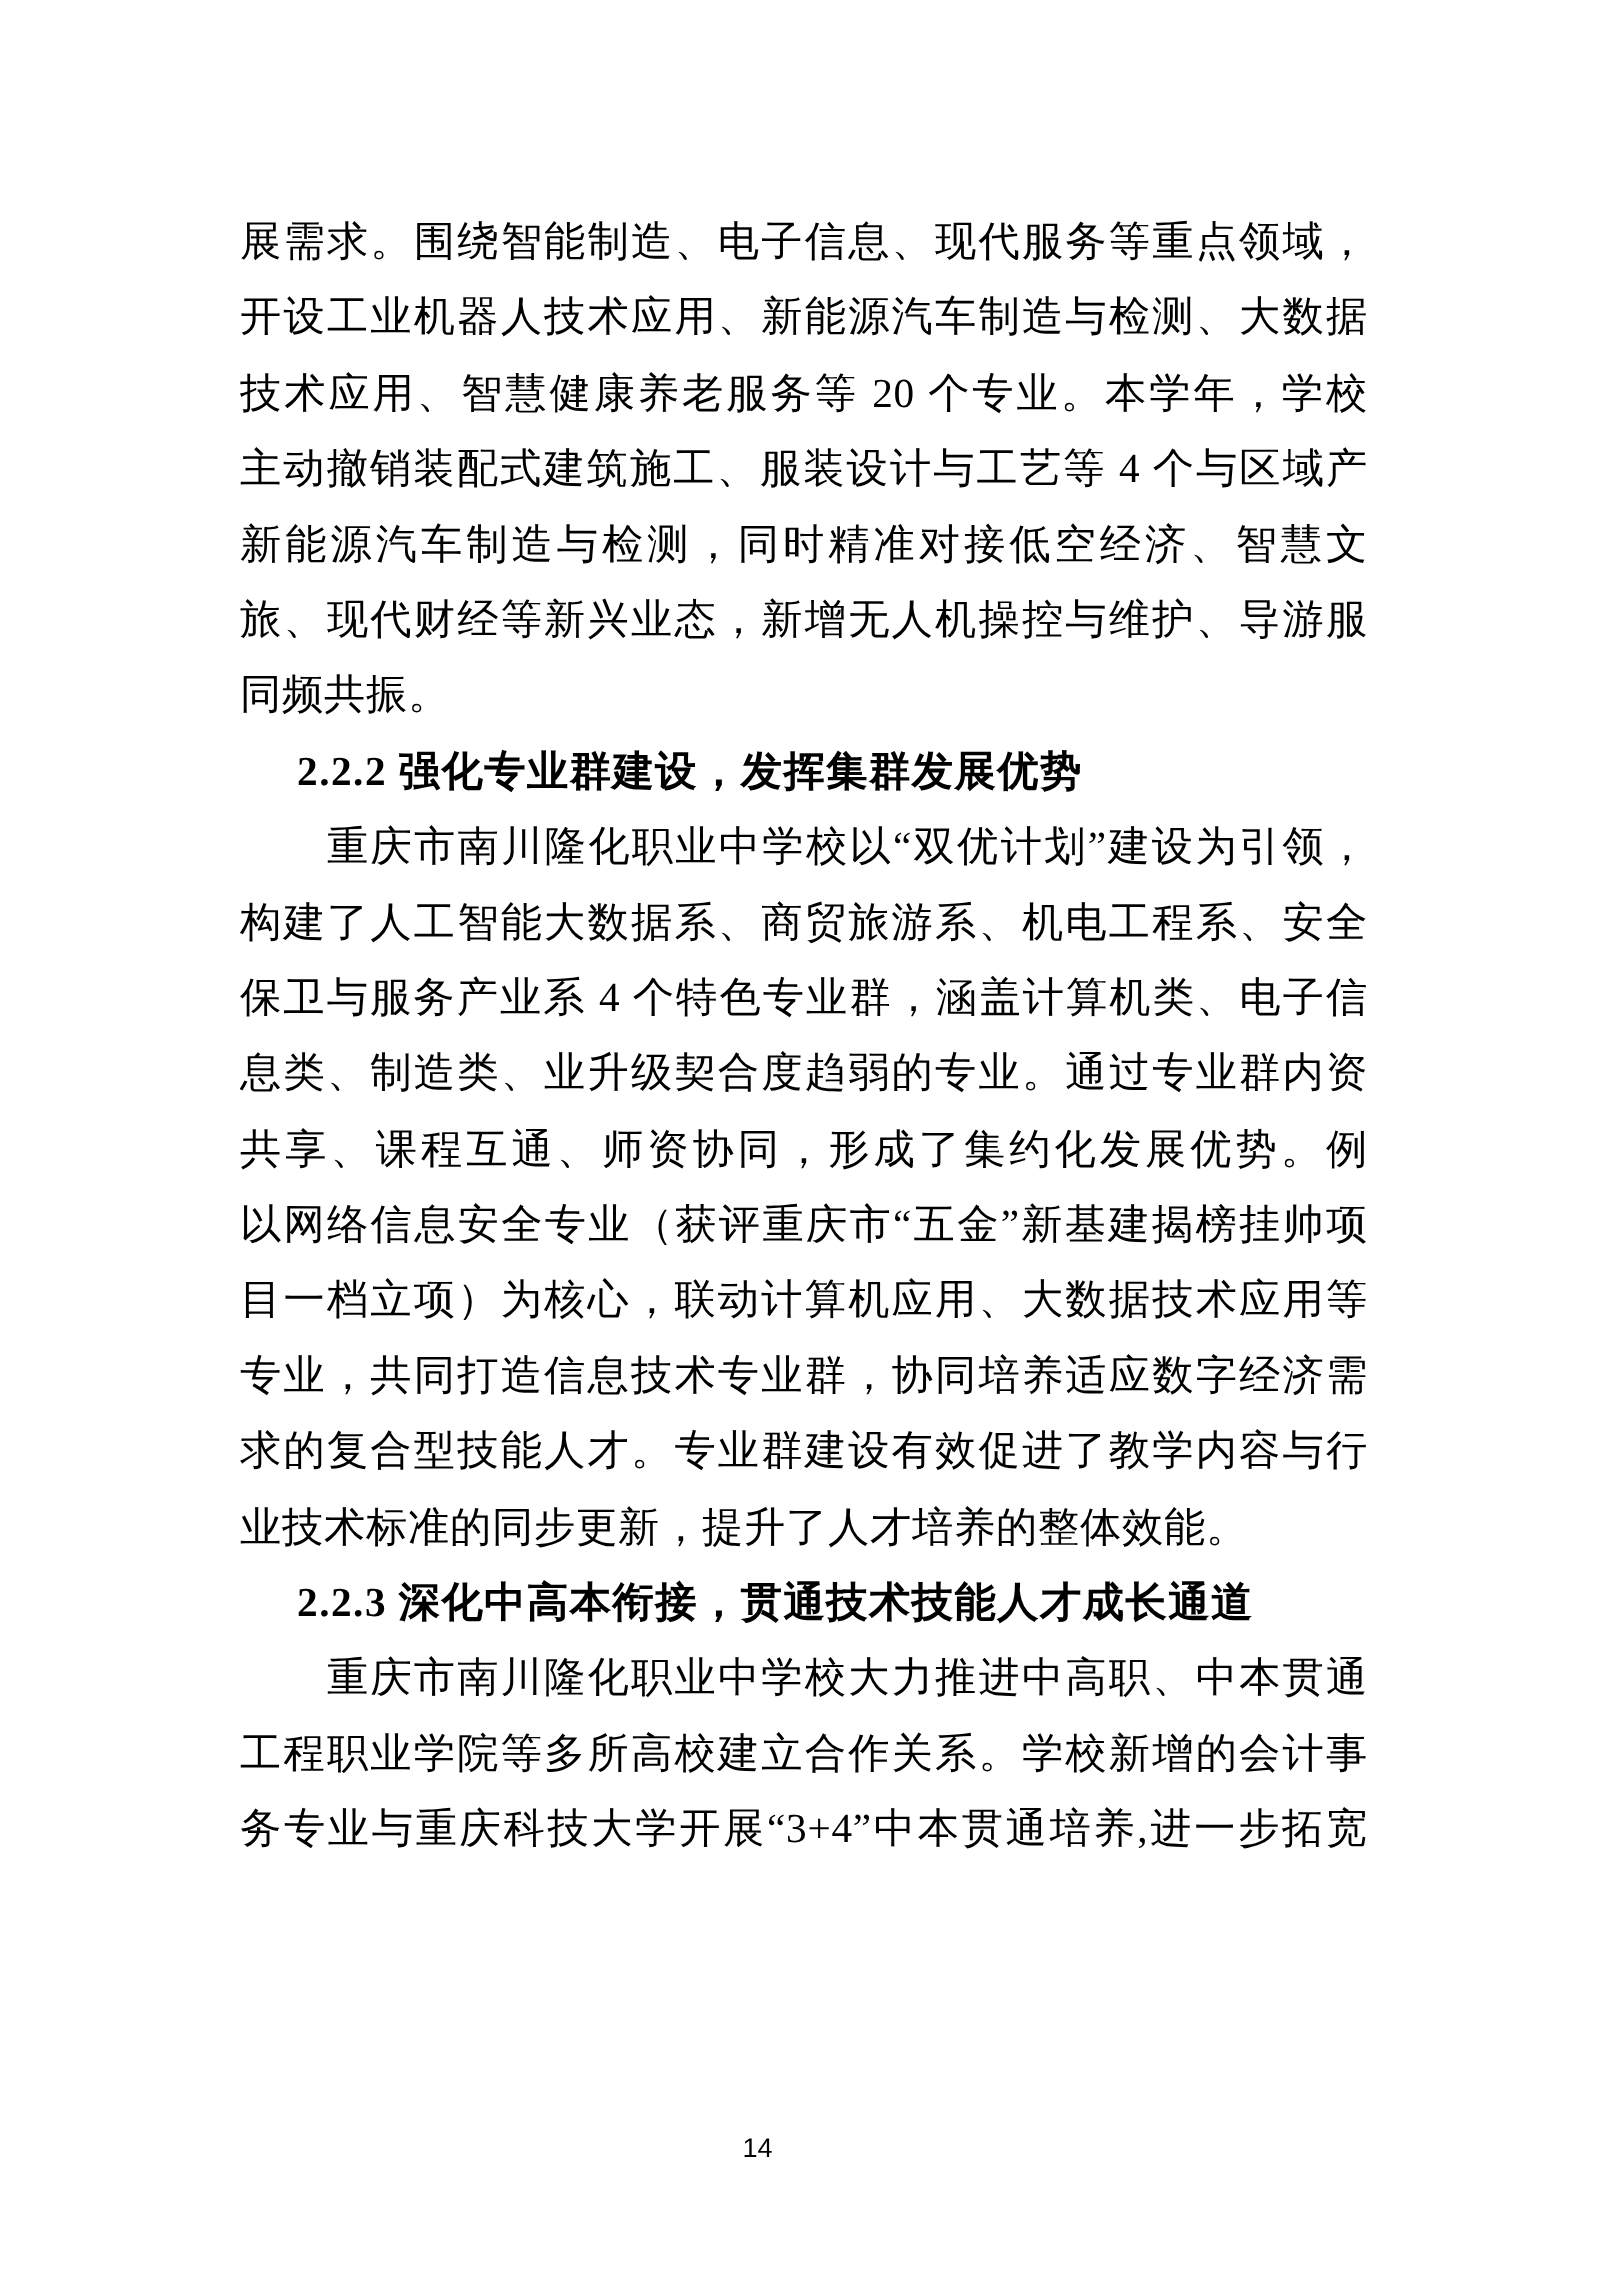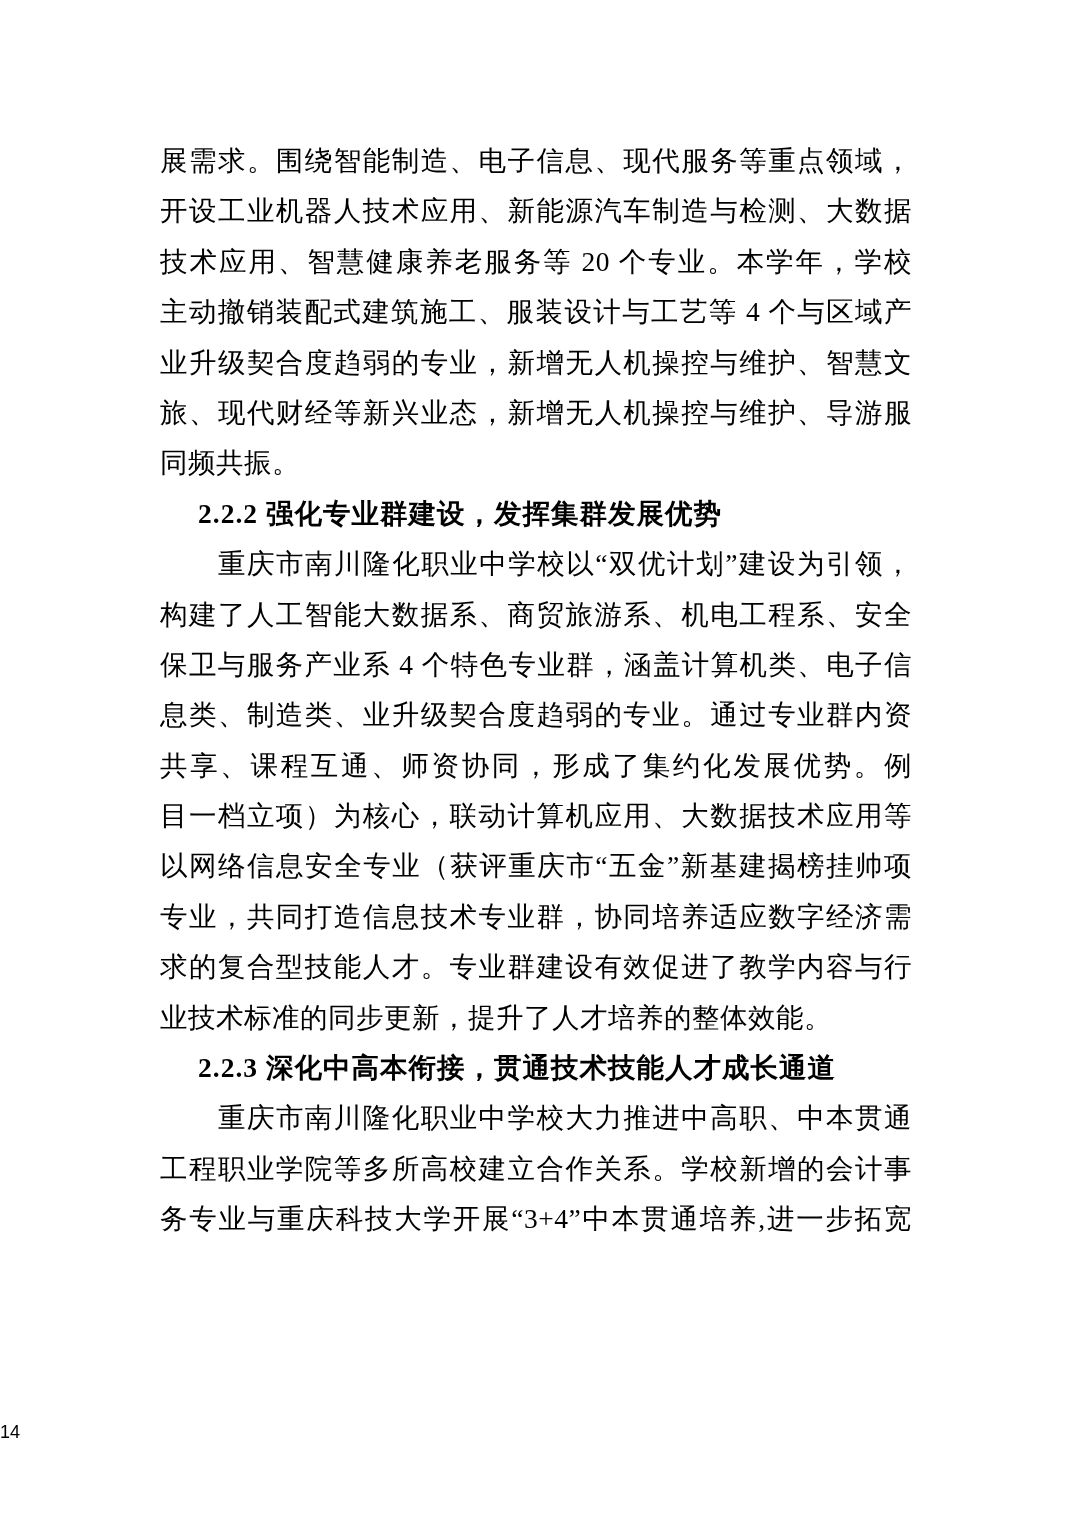--- a/index.html
+++ b/index.html
@@ -44,50 +44,50 @@
     text-align: right;
     text-align-last: left;
     text-indent: 38px;
     letter-spacing: 1px;
   }
   .page-number {
     position: absolute;
     left: 0;
     top: 1422px;
     width: 100%;
-    text-align: left;
+    text-align: center;
     font-family: "Liberation Sans", "DejaVu Sans", sans-serif;
     font-size: 18px;
     color: #000000;
   }
 </style>
 </head>
 <body>
 
 <div class="page">
 
   <div class="text-block">
 
     <div class="line">展需求。围绕智能制造、电子信息、现代服务等重点领域，</div>
     <div class="line">开设工业机器人技术应用、新能源汽车制造与检测、大数据</div>
     <div class="line">技术应用、智慧健康养老服务等 20 个专业。本学年，学校</div>
     <div class="line">主动撤销装配式建筑施工、服装设计与工艺等 4 个与区域产</div>
-    <div class="line">业升级契合度趋弱的专业，新增无人机操控与维护、智慧文</div>
+    <div class="line">新能源汽车制造与检测，同时精准对接低空经济、智慧文</div>
     <div class="line">旅、现代财经等新兴业态，新增无人机操控与维护、导游服</div>
     <div class="line flush-left">同频共振。</div>
 
     <div class="line heading">2.2.2 强化专业群建设，发挥集群发展优势</div>
 
     <div class="line indent">重庆市南川隆化职业中学校以“双优计划”建设为引领，</div>
     <div class="line">构建了人工智能大数据系、商贸旅游系、机电工程系、安全</div>
     <div class="line">保卫与服务产业系 4 个特色专业群，涵盖计算机类、电子信</div>
     <div class="line">息类、制造类、业升级契合度趋弱的专业。通过专业群内资源</div>
     <div class="line">共享、课程互通、师资协同，形成了集约化发展优势。例如，</div>
+    <div class="line">以网络信息安全专业（获评重庆市“五金”新基建揭榜挂帅项</div>
     <div class="line">目一档立项）为核心，联动计算机应用、大数据技术应用等</div>
-    <div class="line">以网络信息安全专业（获评重庆市“五金”新基建揭榜挂帅项</div>
     <div class="line">专业，共同打造信息技术专业群，协同培养适应数字经济需</div>
     <div class="line">求的复合型技能人才。专业群建设有效促进了教学内容与行</div>
     <div class="line flush-left">业技术标准的同步更新，提升了人才培养的整体效能。</div>
 
     <div class="line heading">2.2.3 深化中高本衔接，贯通技术技能人才成长通道</div>
 
     <div class="line indent">重庆市南川隆化职业中学校大力推进中高职、中本贯通</div>
     <div class="line">工程职业学院等多所高校建立合作关系。学校新增的会计事</div>
     <div class="line">务专业与重庆科技大学开展“3+4”中本贯通培养,进一步拓宽</div>
 

